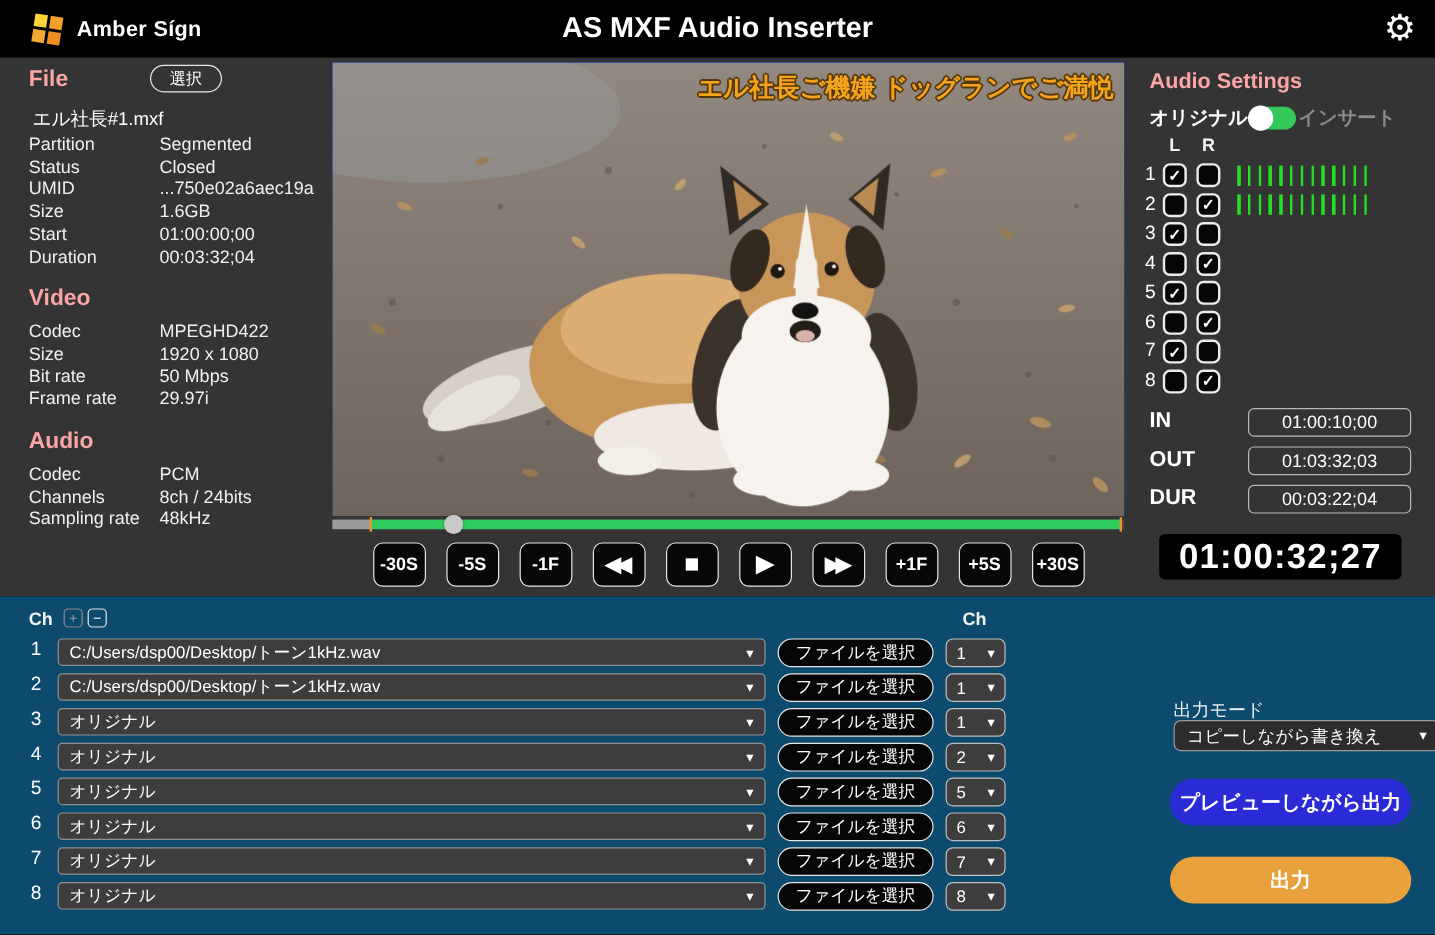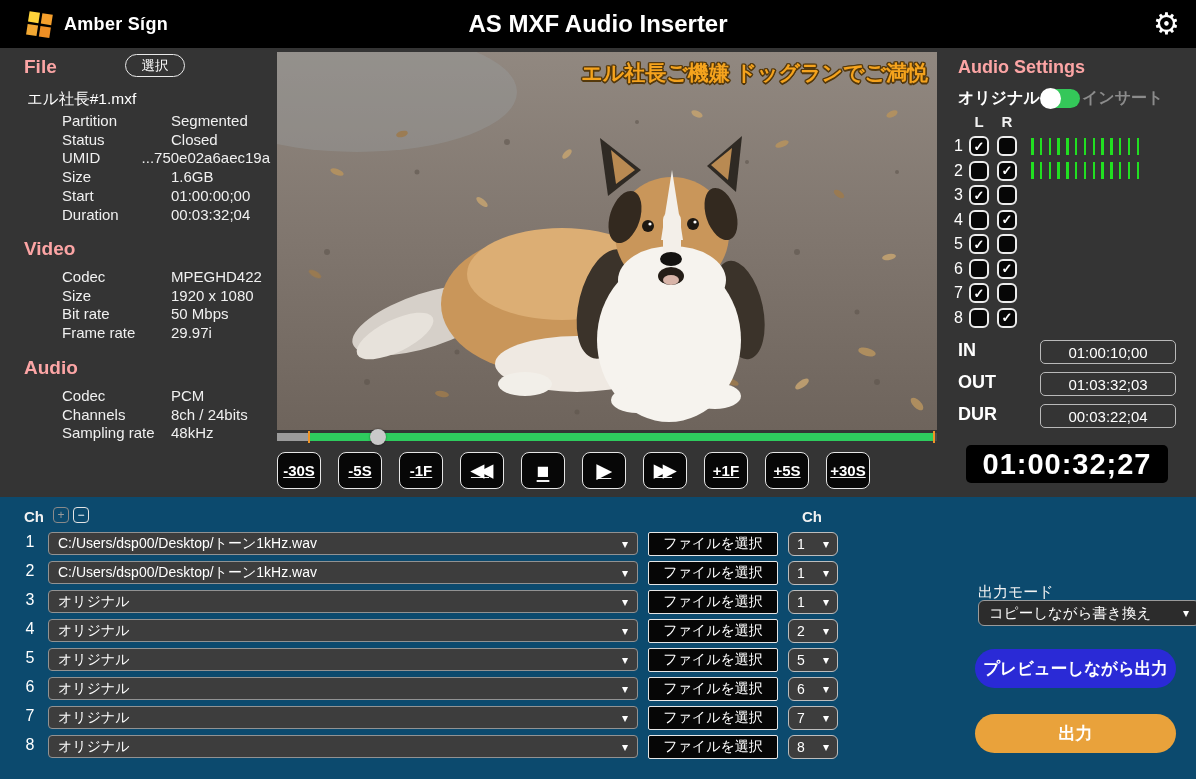--- a/index.html
+++ b/index.html
@@ -25,38 +25,38 @@
   #video-heading { left:24px; top:190px; }
   #audio-heading { left:24px; top:309px; }
   .pill-btn { position:absolute; left:125px; top:6px; width:60px; height:23px; background:transparent;
               border:1.5px solid #e9e9e9; border-radius:12px; color:#fff; font-size:13.5px;
               font-family:inherit; cursor:pointer; }
   #file-name { position:absolute; left:27px; top:41px; font-size:15.5px; color:#fff; }
   .fields { position:absolute; width:246px; display:flex; flex-direction:column; }
   #file-fields  { left:24px; top:63px; }
   #video-fields { left:24px; top:219px; }
   #audio-fields { left:24px; top:338px; }
-  .frow { display:flex; height:18.8px; align-items:center; font-size:15px;margin-left:38px; }
+  .frow { display:flex; height:18.8px; align-items:center; font-size:15px; }
   .fl { width:109px; color:#f0f0f0; }
   .fv { flex:1; color:#f0f0f0; }
 
   
   .video { position:absolute; left:277px; top:4px; width:660px; height:378px; overflow:hidden; background:#1d4ed8; }
   .overlay-title { position:absolute; top:7px; right:9px; font-size:21px; font-weight:700; color:#f5a31d;
     text-shadow:-1.5px 0 #55390c,1.5px 0 #55390c,0 -1.5px #55390c,0 1.5px #55390c,
                 -1px -1px #55390c,1px 1px #55390c,-1px 1px #55390c,1px -1px #55390c; }
   .progress { position:absolute; left:277px; top:384px; width:660px; height:10px; cursor:pointer; }
   .track { position:absolute; left:0; top:1px; width:100%; height:8px; background:#4a4a4a; }
   .seg { position:absolute; top:1px; height:8px; }
   #seg-gray { left:0; background:#9b9b9b; }
   #seg-green { background:#2ecc5e; }
   .tick { position:absolute; top:-1px; width:2px; height:12px; background:#ef9426; }
   .thumb { position:absolute; top:-3px; width:16px; height:16px; border-radius:50%;
            background:#c9c9c9; box-shadow:0 0 2px rgba(0,0,0,.5); cursor:grab; }
-  .transport { position:absolute; left:277px; top:404px; width:660px; display:flex; gap:17px;text-decoration:underline; }
+  .transport { position:absolute; left:277px; top:404px; width:660px; display:flex; justify-content:center; gap:17px; }
   .tbtn { width:44px; height:37px; background:#070707; border:1.5px solid #e6e6e6; border-radius:8px;
           color:#fff; font-family:inherit; font-size:15px; font-weight:700; display:flex;
           align-items:center; justify-content:center; cursor:pointer; padding:0; }
   .ticon { font-size:17px; line-height:1; }
   .ticon.stop { font-size:21px; }
   .ticon.play { font-size:19px; }
   .ticon.rewind, .ticon.ff { letter-spacing:-4px; padding-right:4px; }
 
   
   #as-heading { left:958px; top:9px; font-size:18px; }
@@ -97,21 +97,21 @@
   #ch-col-label { position:absolute; left:802px; top:11px; font-size:15px; font-weight:700; }
   #mapper-rows { position:absolute; left:0; top:33px; width:1196px; }
   .mrow { position:relative; height:29px; }
   .rnum { position:absolute; left:20px; top:3px; width:20px; text-align:center; font-size:16px; color:#fff; }
   .rsel { position:absolute; left:48px; top:2px; width:590px; height:23px; background:#3d3d3d;
           border:1px solid #929292; border-radius:4px; display:flex; align-items:center;
           padding:0 9px; font-size:14px; color:#fff; cursor:pointer; }
   .rsel .seltext { flex:1; white-space:nowrap; overflow:hidden; }
   .arrow { font-size:12px; color:#fff; }
   .rbtn { position:absolute; left:648px; top:2px; width:130px; height:24px; background:#060606;
-          border:1.5px solid #e6e6e6; border-radius:2px; color:#fff; font-family:inherit;
+          border:1.5px solid #e6e6e6; border-radius:12px; color:#fff; font-family:inherit;
           font-size:14px; cursor:pointer; }
   .rch { position:absolute; left:788px; top:2px; width:50px; height:24px; background:#3d3d3d;
          border:1px solid #bdbdbd; border-radius:6px; display:flex; align-items:center;
          justify-content:space-between; padding:0 8px; font-size:14px; color:#fff; cursor:pointer; }
   #mode-label { position:absolute; left:978px; top:86px; font-size:15px; }
   #mode-select { position:absolute; left:978px; top:103px; width:222px; height:26px; background:#2c2c2c;
                  border:1px solid #9a9a9a; border-radius:6px; display:flex; align-items:center;
                  justify-content:space-between; padding:0 10px; font-size:14.5px; color:#fff; cursor:pointer; }
   #preview-btn { position:absolute; left:975px; top:152px; width:201px; height:39px; border:none;
                  border-radius:20px; background:#2a2ad6; color:#fff; font-family:Liberation Mono, monospace;

